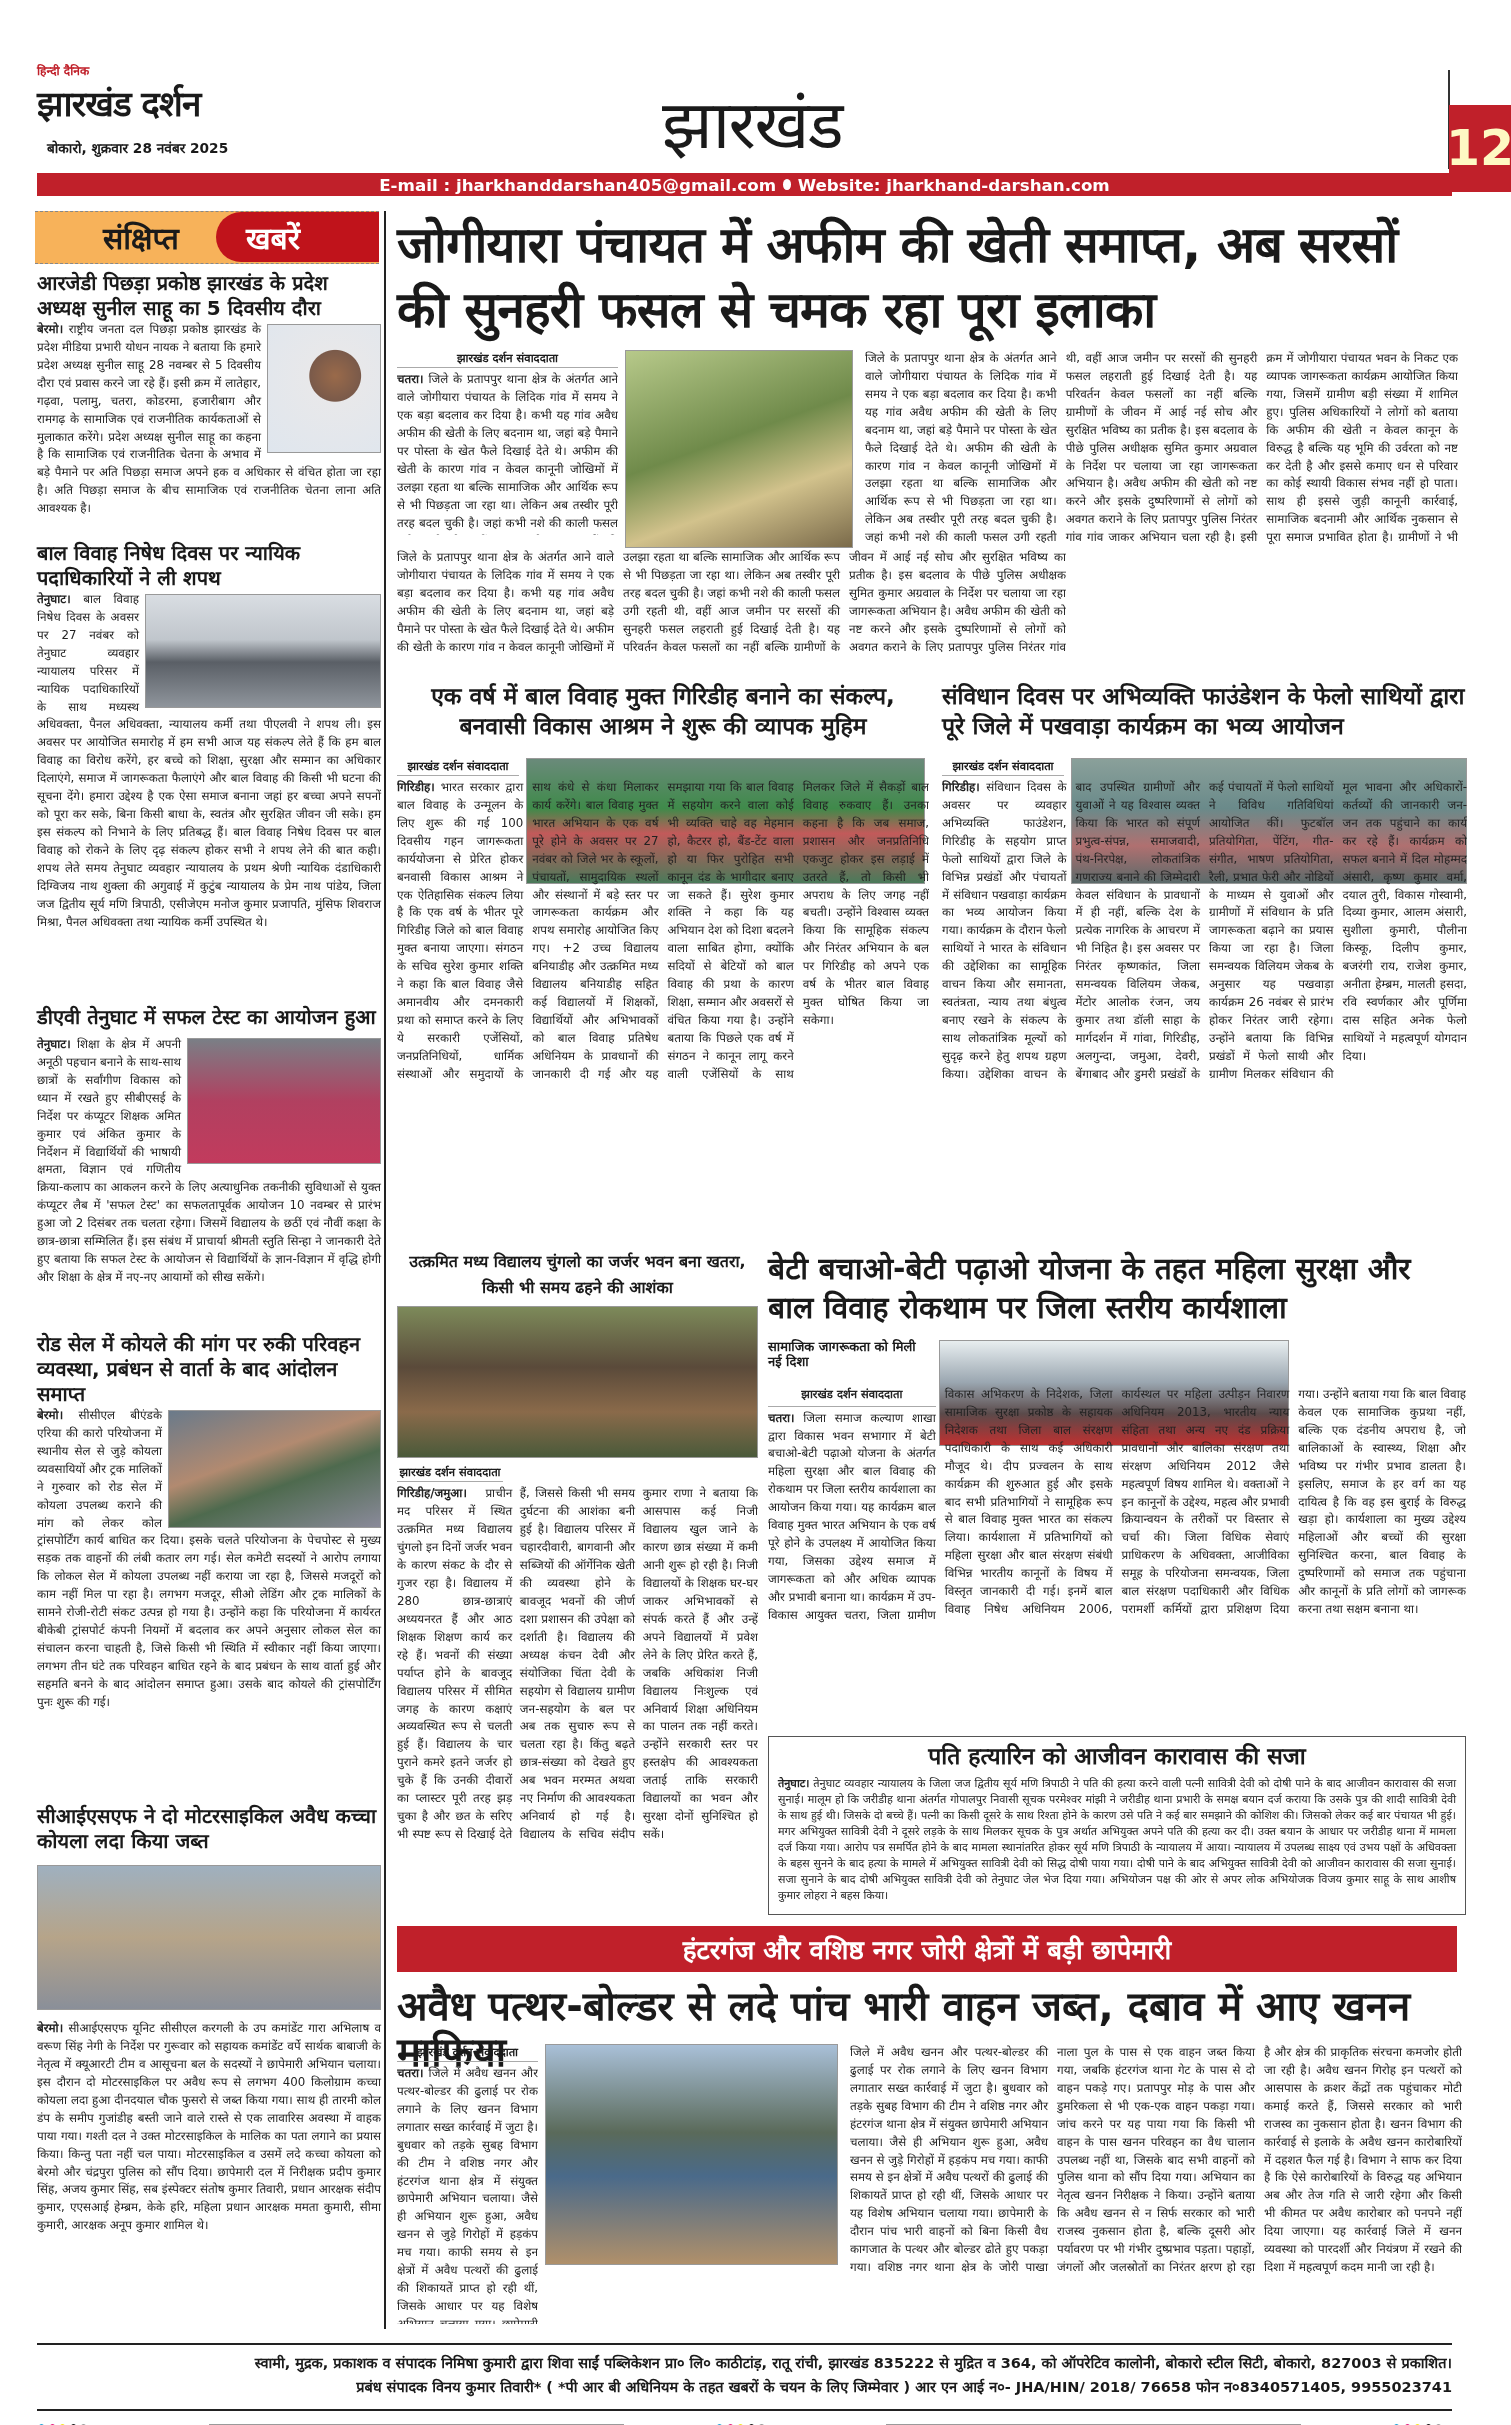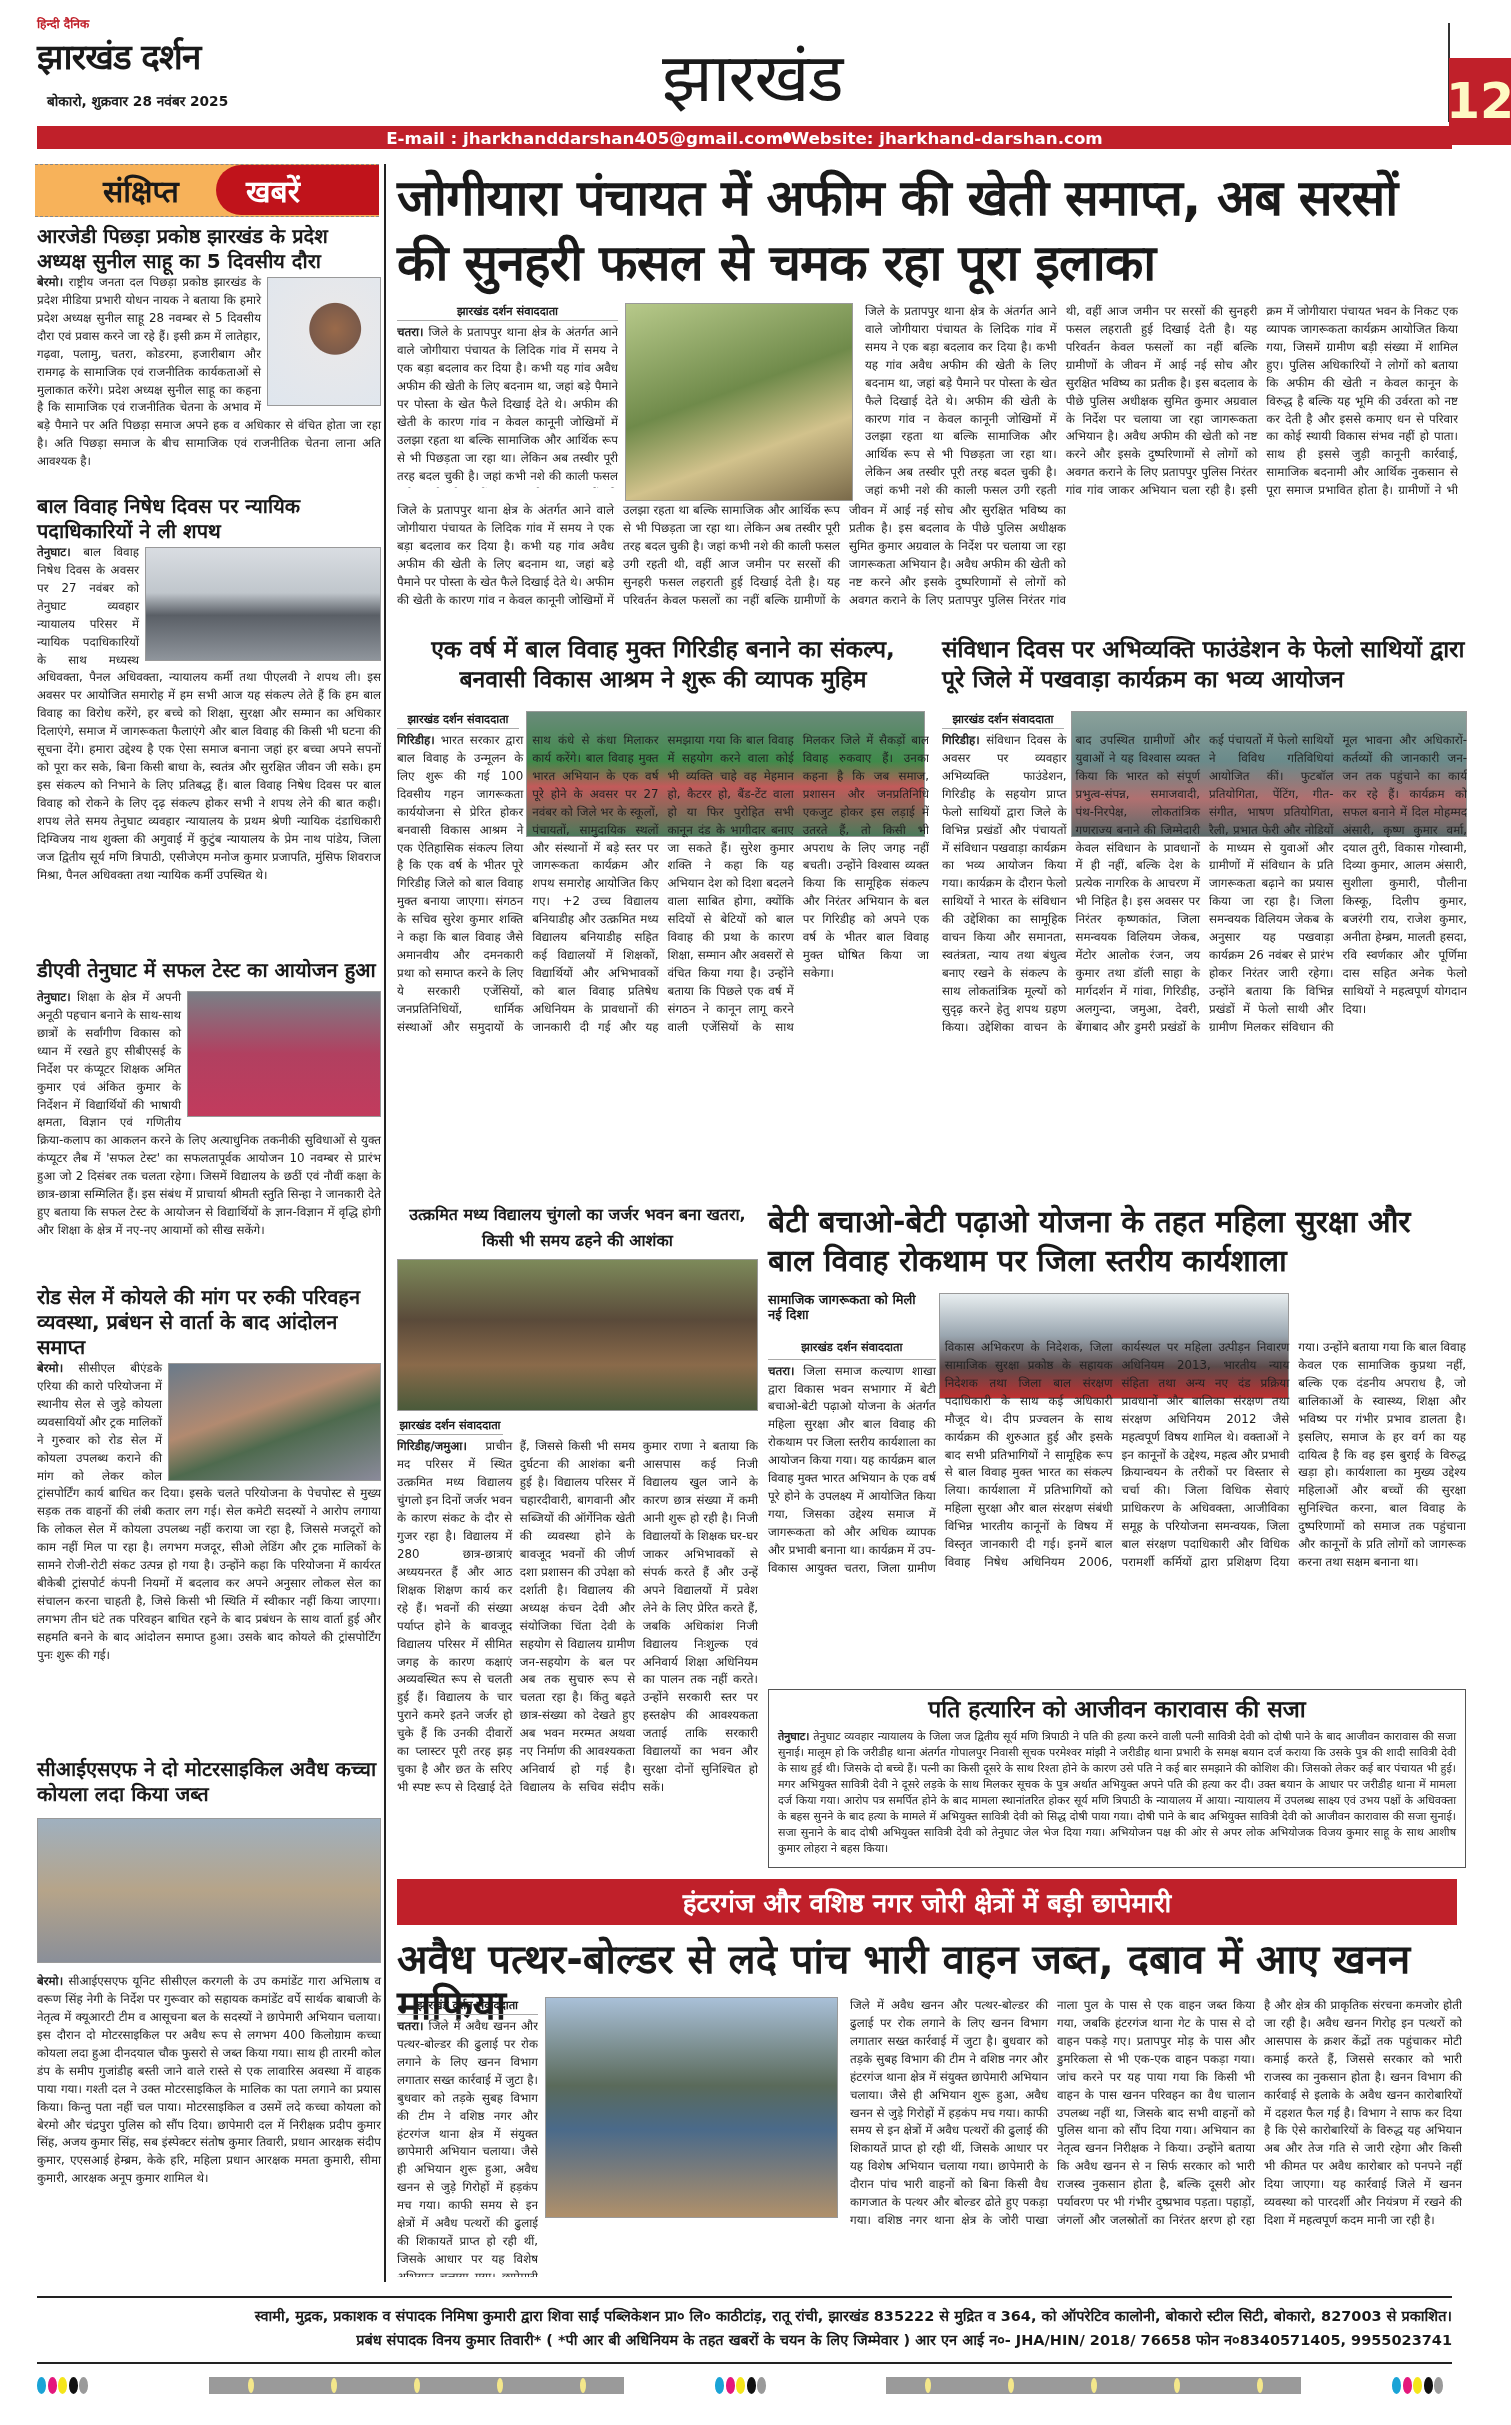--- a/index.html
+++ b/index.html
@@ -1,23 +1,23 @@
 <!DOCTYPE html>
 <html style="font-size:12px"><head>
 <meta charset="utf-8">
 <style>
   * { box-sizing: border-box; margin: 0; padding: 0; }
   body { width: 1511px; height: 2426px; background: #fff; font-family: "DejaVu Sans", sans-serif; color: #1a1a1a; position: relative; overflow: hidden; }
-  .abs { position: absolute; }
+  .abs { position: absolute; margin-top: 47px; }
   .masthead-brand-small { left: 37px; top: 15px; color: #c0202a; font-size: 12px; font-weight: bold; }
   .masthead-brand { left: 37px; top: 32px; font-size: 35px; font-weight: bold; letter-spacing: -0.8px; font-family: "DejaVu Sans Condensed", "DejaVu Sans", sans-serif; }
   .masthead-date { left: 47px; top: 91px; font-size: 13.7px; font-weight: bold; }
   .section-title { left: 662px; top: 29px; font-size: 67px; font-weight: normal; letter-spacing: -1.5px; }
   .page-num-box { left: 1449px; top: 58px; width: 62px; height: 87px; background: #c0202a; color: #fef9c3; font-size: 49px; font-weight: bold; display: flex; align-items: center; justify-content: center; }
-  .contact-bar { left: 37px; top: 126px; width: 1415px; height: 23px; background: #c0202a; color: #fff; font-size: 16.7px; font-weight: bold; display: flex; align-items: center; justify-content: center; gap: 0; }
+  .contact-bar { left: 37px; top: 126px; width: 1415px; height: 23px; background: #c0202a; color: #fff; font-size: 16.7px; font-weight: bold; display: flex; align-items: center; justify-content: center; gap: 7px; }
   .contact-bar .dot { width: 7.6px; height: 10.6px; background: #fff; border-radius: 50%; display: inline-block; }
   .col-rule { left: 384px; top: 164px; width: 1.5px; height: 2118px; background: #222; }
   .brief-banner { left: 35px; top: 164px; width: 344px; height: 53px; background: #f7b25a; border-top: 1.5px dashed #888; border-bottom: 1.5px dashed #888; }
   .brief-banner .left { position: absolute; left: 68px; top: 4.6px; font-size: 30px; font-weight: bold; color: #1a1a1a; text-align: center; }
   .brief-banner .right { position: absolute; left: 181px; top: 0; width: 163px; height: 50px; background: #c0131b; border-radius: 30px 0 0 30px; color: #fff; font-size: 30px; font-weight: bold; padding-left: 30px; padding-top: 4.6px; }
   .hl { font-weight: bold; line-height: 1.15; }
   .hl-xl { font-size: 50px; letter-spacing: -0.8px; line-height: 1.3; }
   .hl-l { font-size: 30px; line-height: 1.3; }
   .hl-m { font-size: 23px; line-height: 1.3; }
   .hl-s { font-size: 20px; line-height: 1.25; }

